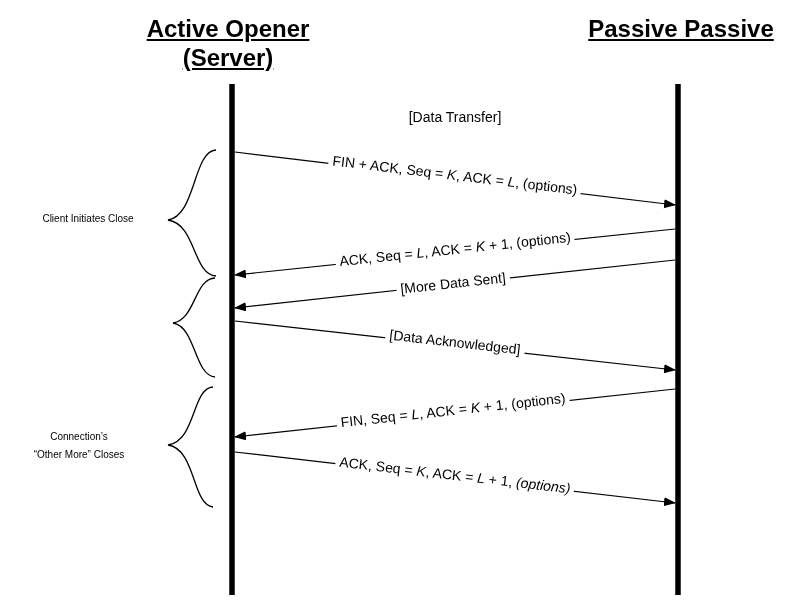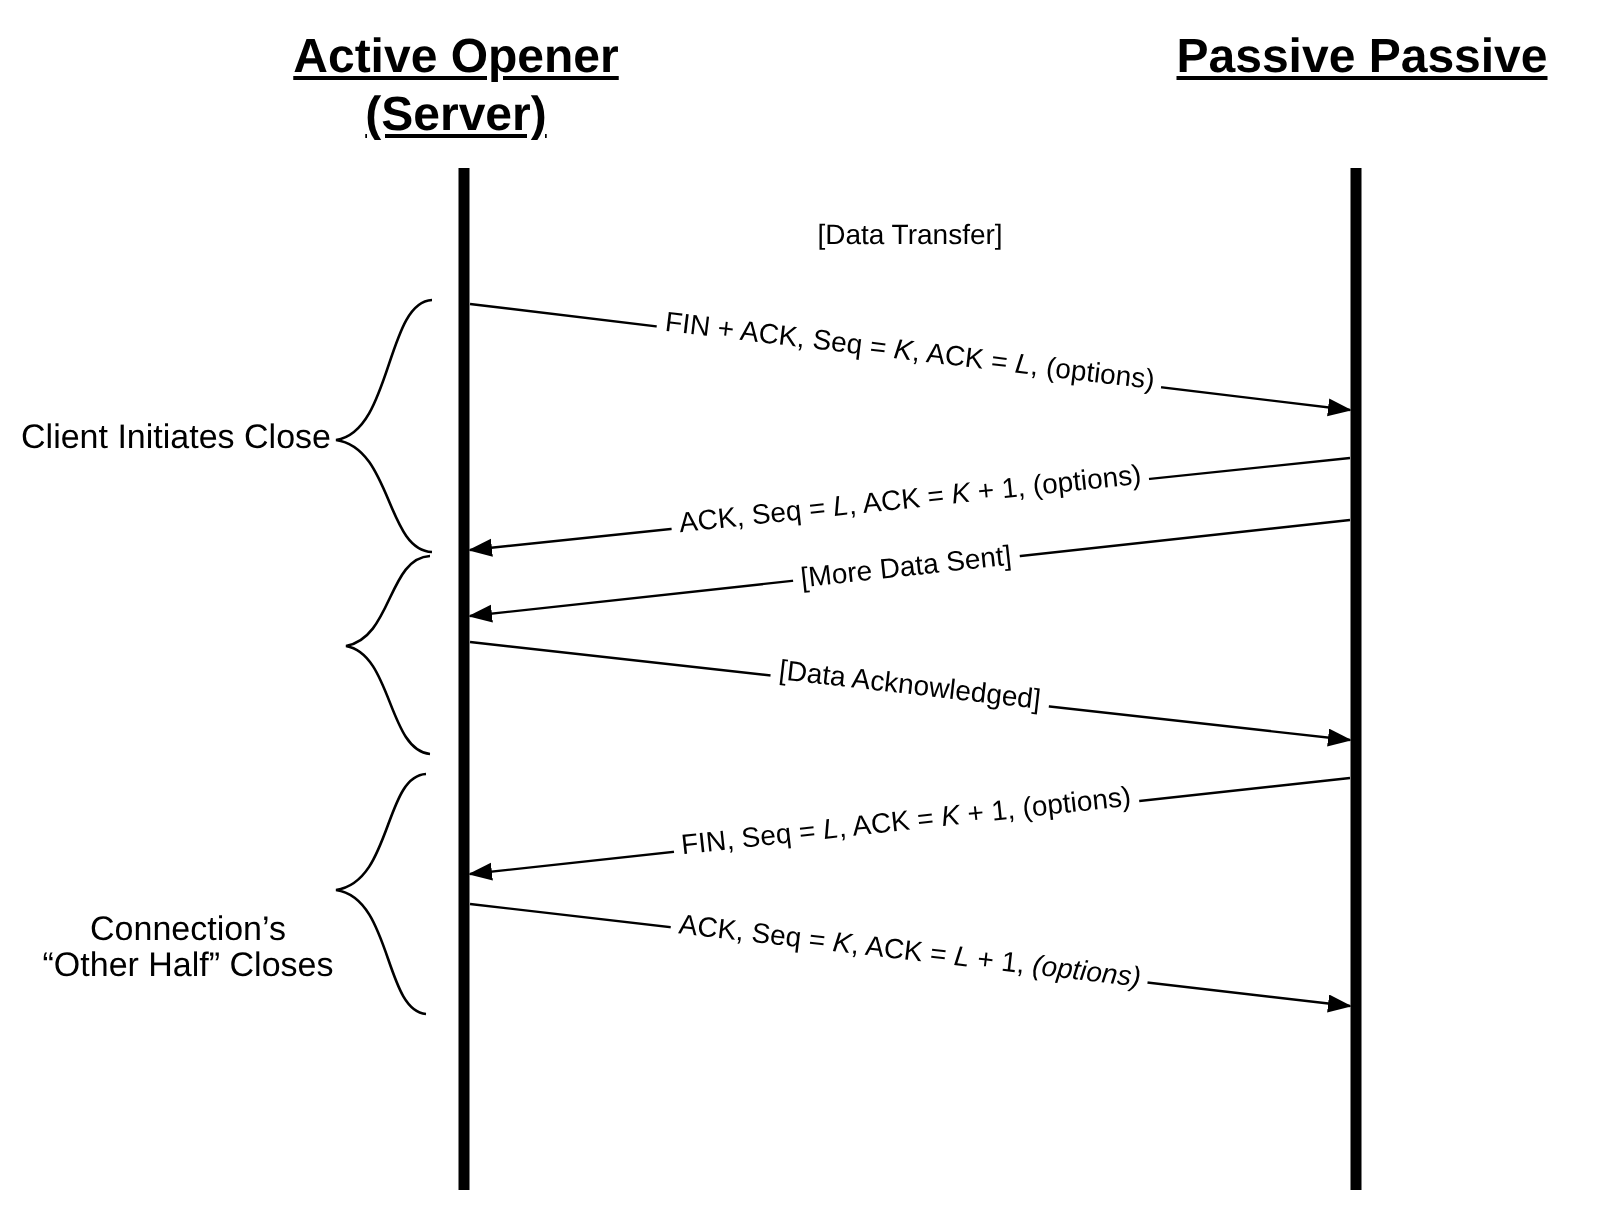--- a/index.html
+++ b/index.html
@@ -16,21 +16,21 @@
   .note-label{
     position:absolute;transform:translate(-50%,-50%);
     font-size:14px;white-space:nowrap;background:#ffffff;padding:0 3px;
   }
   .msg-label{
     position:absolute;transform-origin:center center;
     font-size:14px;white-space:nowrap;background:#ffffff;padding:0 4px;
   }
   .annot-label{
     position:absolute;transform:translate(-50%,-50%);
-    font-size:17px;line-height:18px;text-align:center;white-space:nowrap;
+    font-size:10px;line-height:18px;text-align:center;white-space:nowrap;
   }
 </style>
 </head>
 <body>
 
 <div class="stage">
 
   <svg class="layer" width="799" height="611" viewBox="0 0 799 611">
     <defs>
       <marker id="arrow" markerUnits="userSpaceOnUse" markerWidth="13" markerHeight="10" refX="11" refY="4.5" orient="auto">
@@ -66,18 +66,18 @@
   <div class="msg-label" style="left:455px;top:175px;transform:translate(-50%,-50%) rotate(6.8deg);"><span>FIN + ACK, Seq = </span><span style="font-style: italic;">K</span><span>, ACK = </span><span style="font-style: italic;">L</span><span>, (options)</span></div>
   <div class="msg-label" style="left:455px;top:249px;transform:translate(-50%,-50%) rotate(-6deg);"><span>ACK, Seq = </span><span style="font-style: italic;">L</span><span>, ACK = </span><span style="font-style: italic;">K</span><span> + 1, (options)</span></div>
   <div class="msg-label" style="left:453px;top:283px;transform:translate(-50%,-50%) rotate(-6.2deg);"><span>[More Data Sent]</span></div>
   <div class="msg-label" style="left:455px;top:342px;transform:translate(-50%,-50%) rotate(6.5deg);"><span>[Data Acknowledged]</span></div>
   <div class="msg-label" style="left:453px;top:410px;transform:translate(-50%,-50%) rotate(-6.2deg);"><span>FIN, Seq = </span><span style="font-style: italic;">L</span><span>, ACK = </span><span style="font-style: italic;">K</span><span> + 1, (options)</span></div>
   <div class="msg-label" style="left:455px;top:475px;transform:translate(-50%,-50%) rotate(6.6deg);"><span>ACK, Seq = </span><span style="font-style: italic;">K</span><span>, ACK = </span><span style="font-style: italic;">L</span><span> + 1, </span><span style="font-style: italic;">(options)</span></div>
 
   <div class="annot-label" style="left:88px;top:219px;">
     <div>Client Initiates Close</div>
   </div>
-  <div class="annot-label" style="left:94px;top:446px;margin-top:28px;">
+  <div class="annot-label" style="left:79px;top:446px;">
     <div>Connection’s</div>
-    <div>“Other Half” Closes</div>
+    <div>“Other More” Closes</div>
   </div>
 
 </div>
 
 </body></html>

